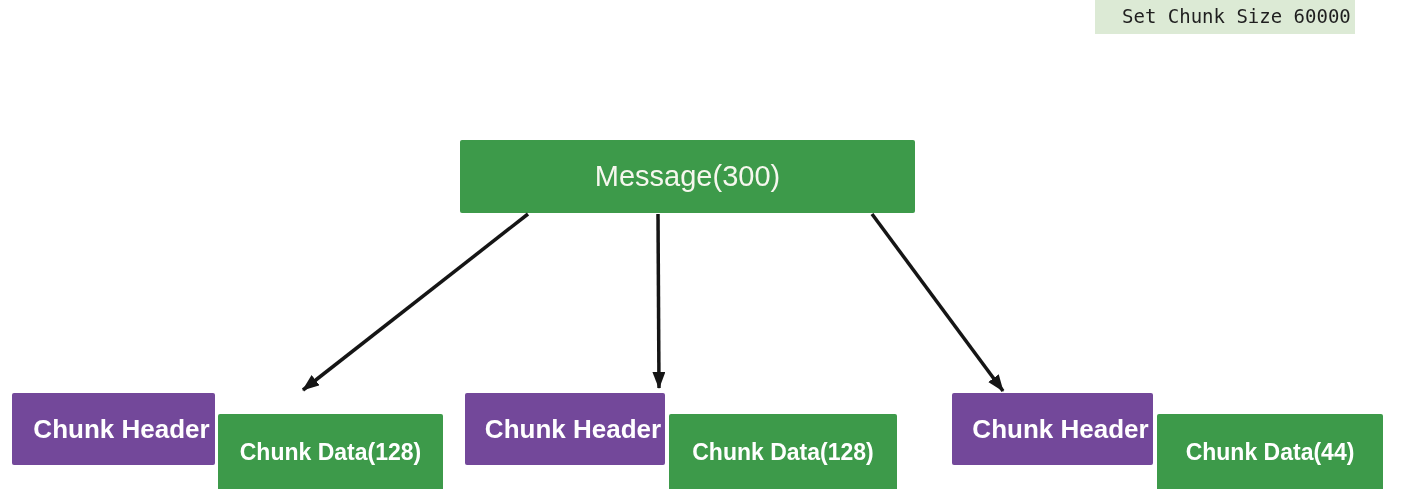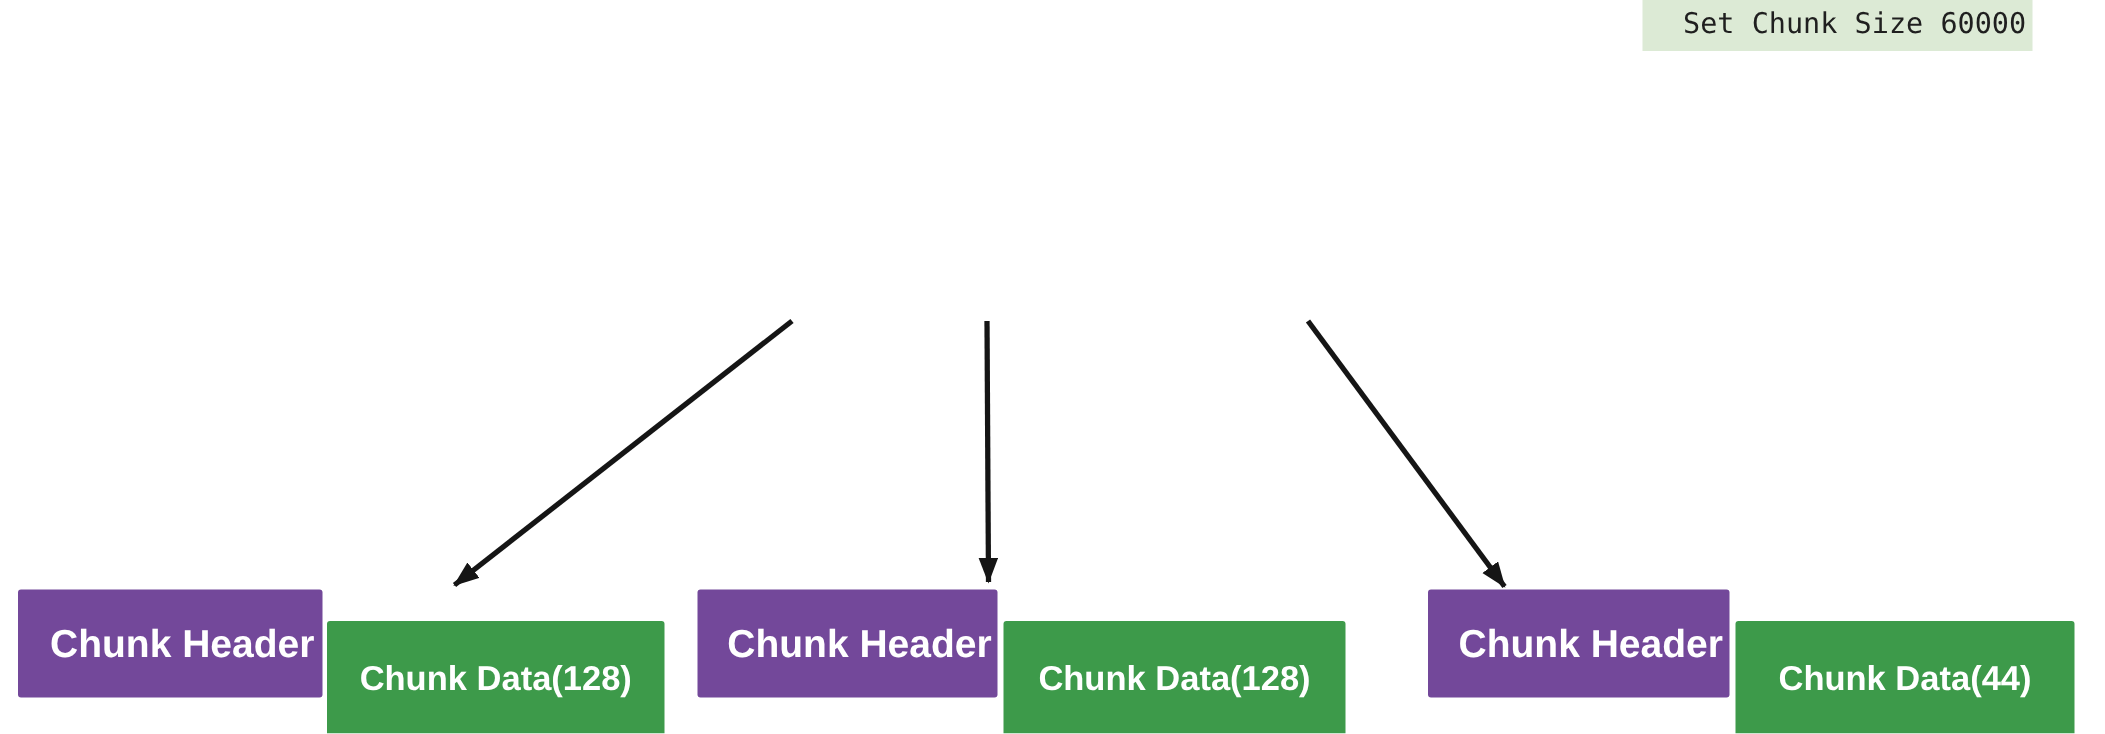--- a/index.html
+++ b/index.html
@@ -54,20 +54,21 @@
   .connector-layer{position:absolute;left:0;top:0;pointer-events:none;}
   .connector-layer line{stroke:var(--arrow,#151515);stroke-width:3.5;}
 </style>
 </head>
 <body>
 
 <div class="canvas">
 
   <div class="note">Set Chunk Size 60000</div>
 
+  <div class="node green message-node">Message(300)</div>
 
   <svg class="connector-layer" width="1403" height="489" viewBox="0 0 1403 489">
     <defs>
       <marker id="ah" markerUnits="userSpaceOnUse" markerWidth="20" markerHeight="15" refX="16" refY="6.5" orient="auto">
         <path d="M0,0 L17,6.5 L0,13 Z" fill="#151515"></path>
       </marker>
     </defs>
     <line x1="528" y1="214" x2="303" y2="390" marker-end="url(#ah)"></line>
     <line x1="658" y1="214" x2="659" y2="388" marker-end="url(#ah)"></line>
     <line x1="872" y1="214" x2="1003" y2="391" marker-end="url(#ah)"></line>

